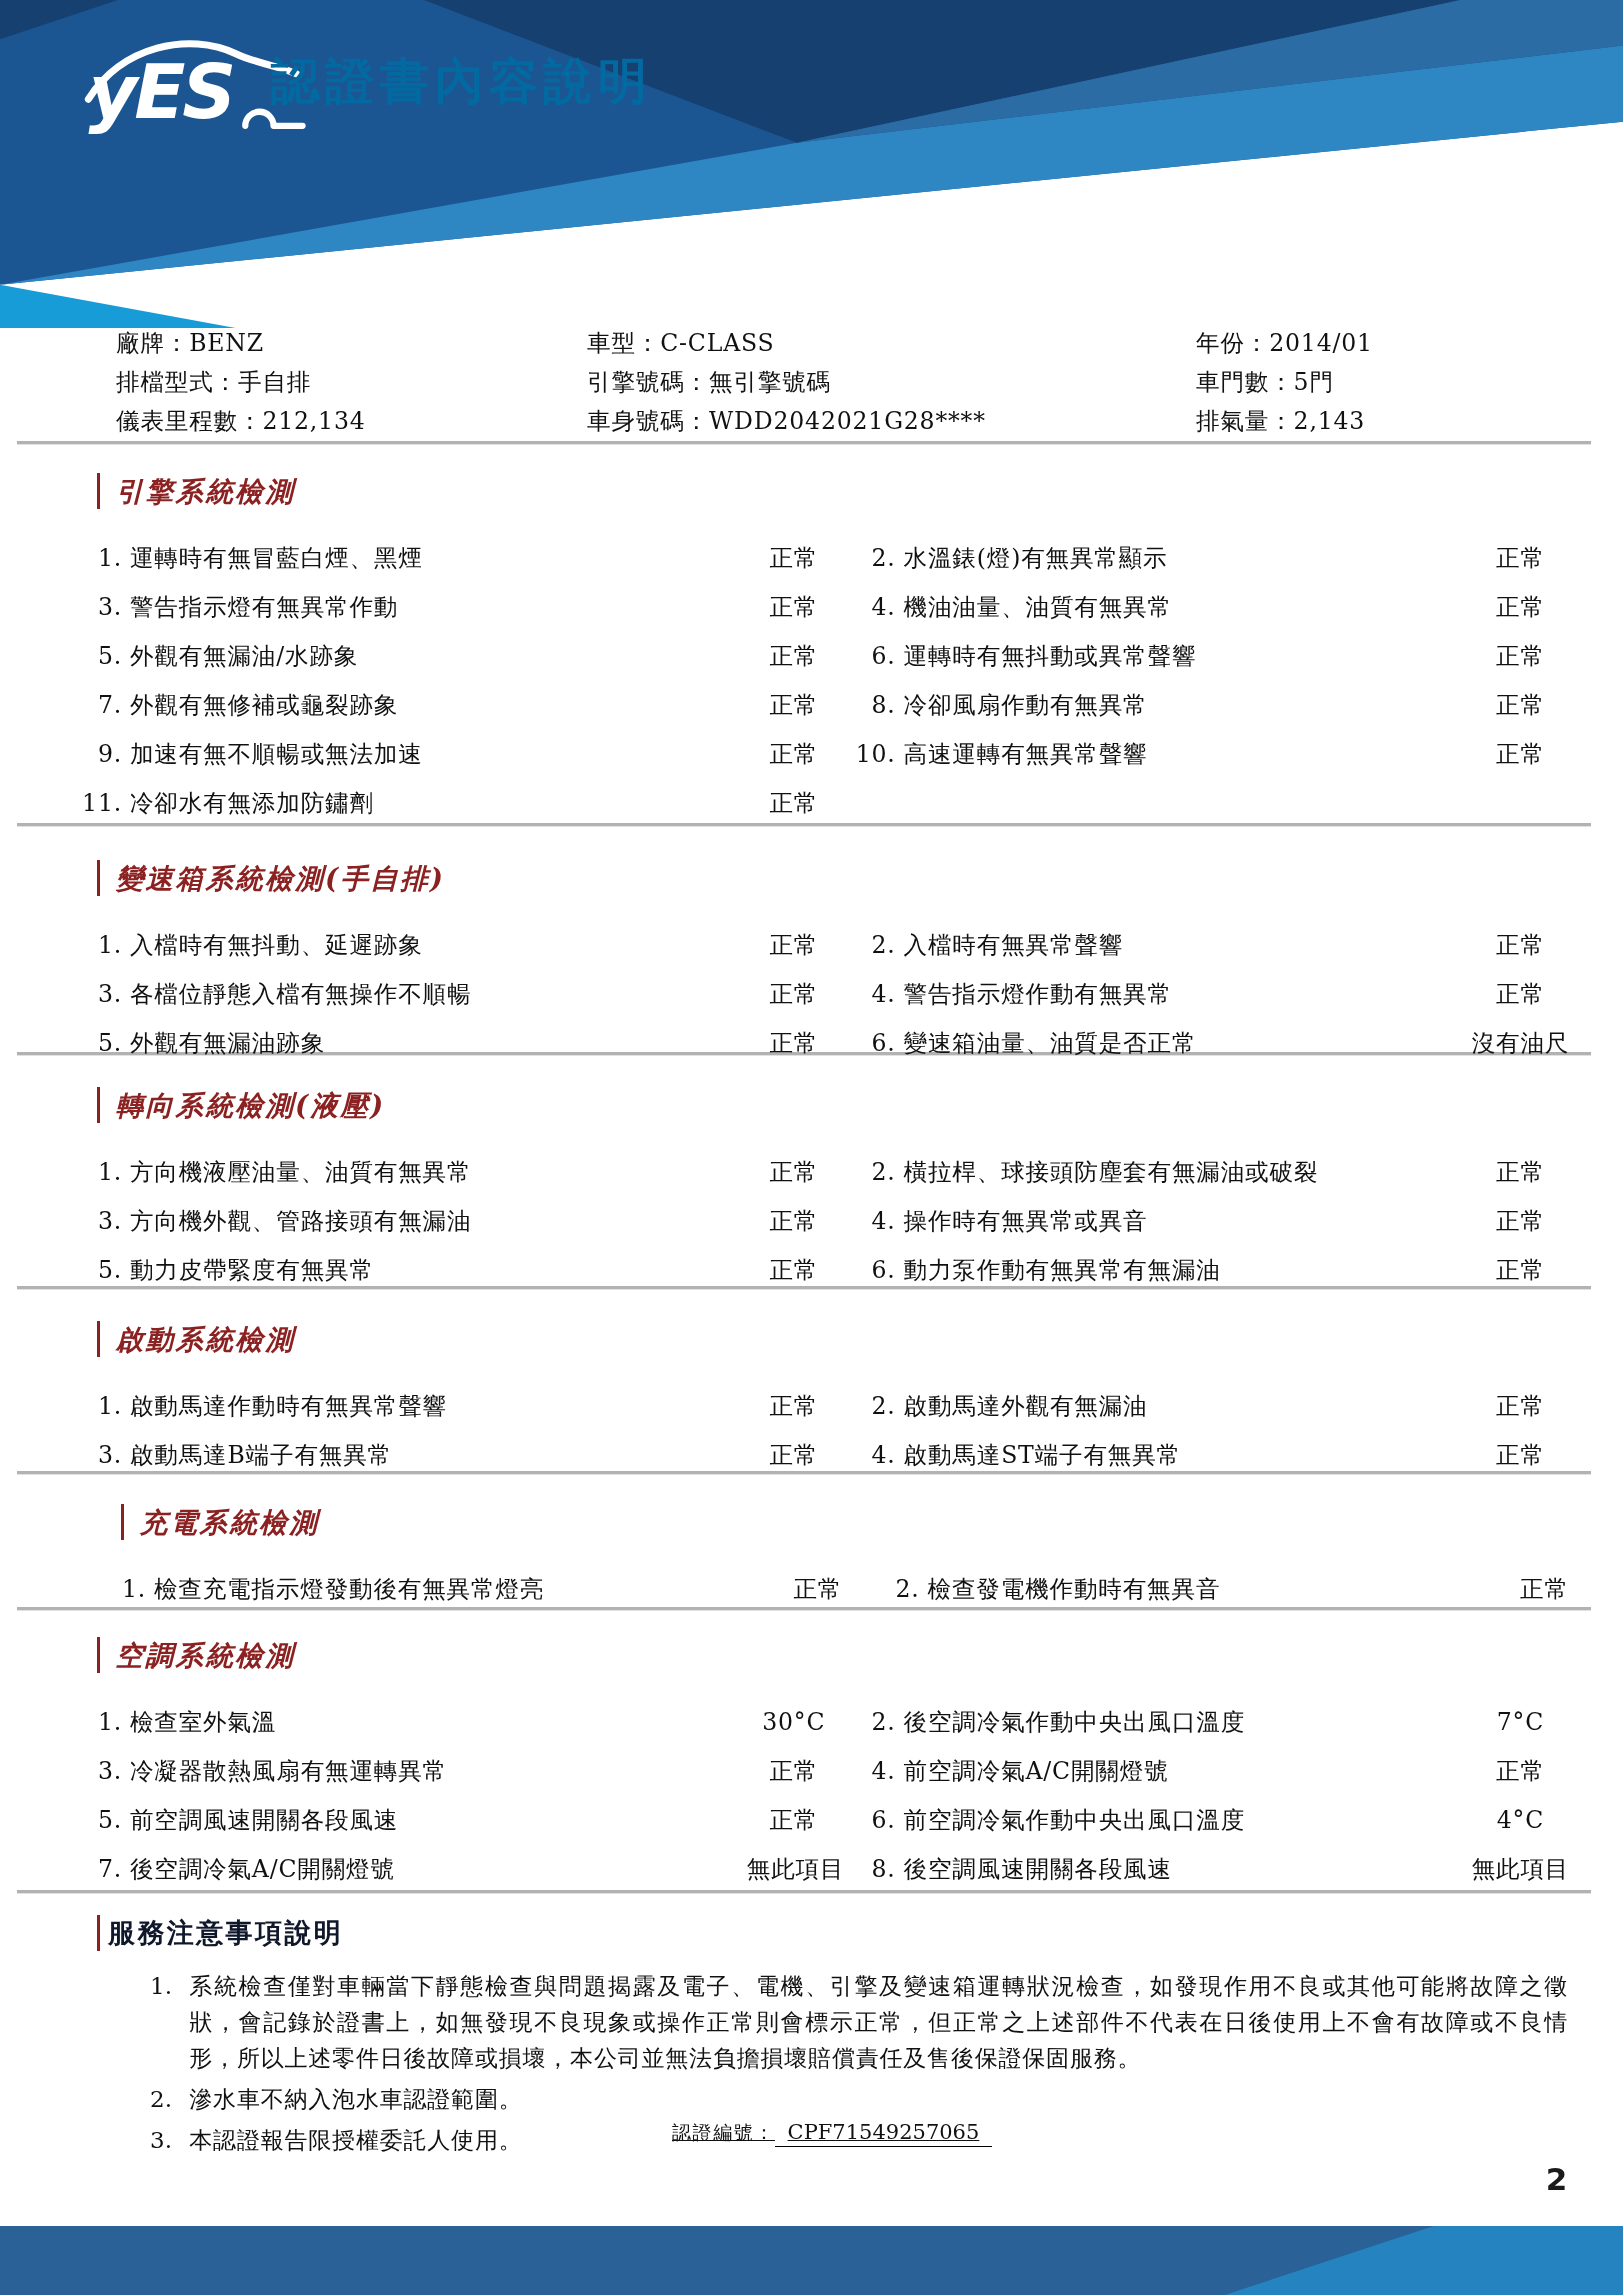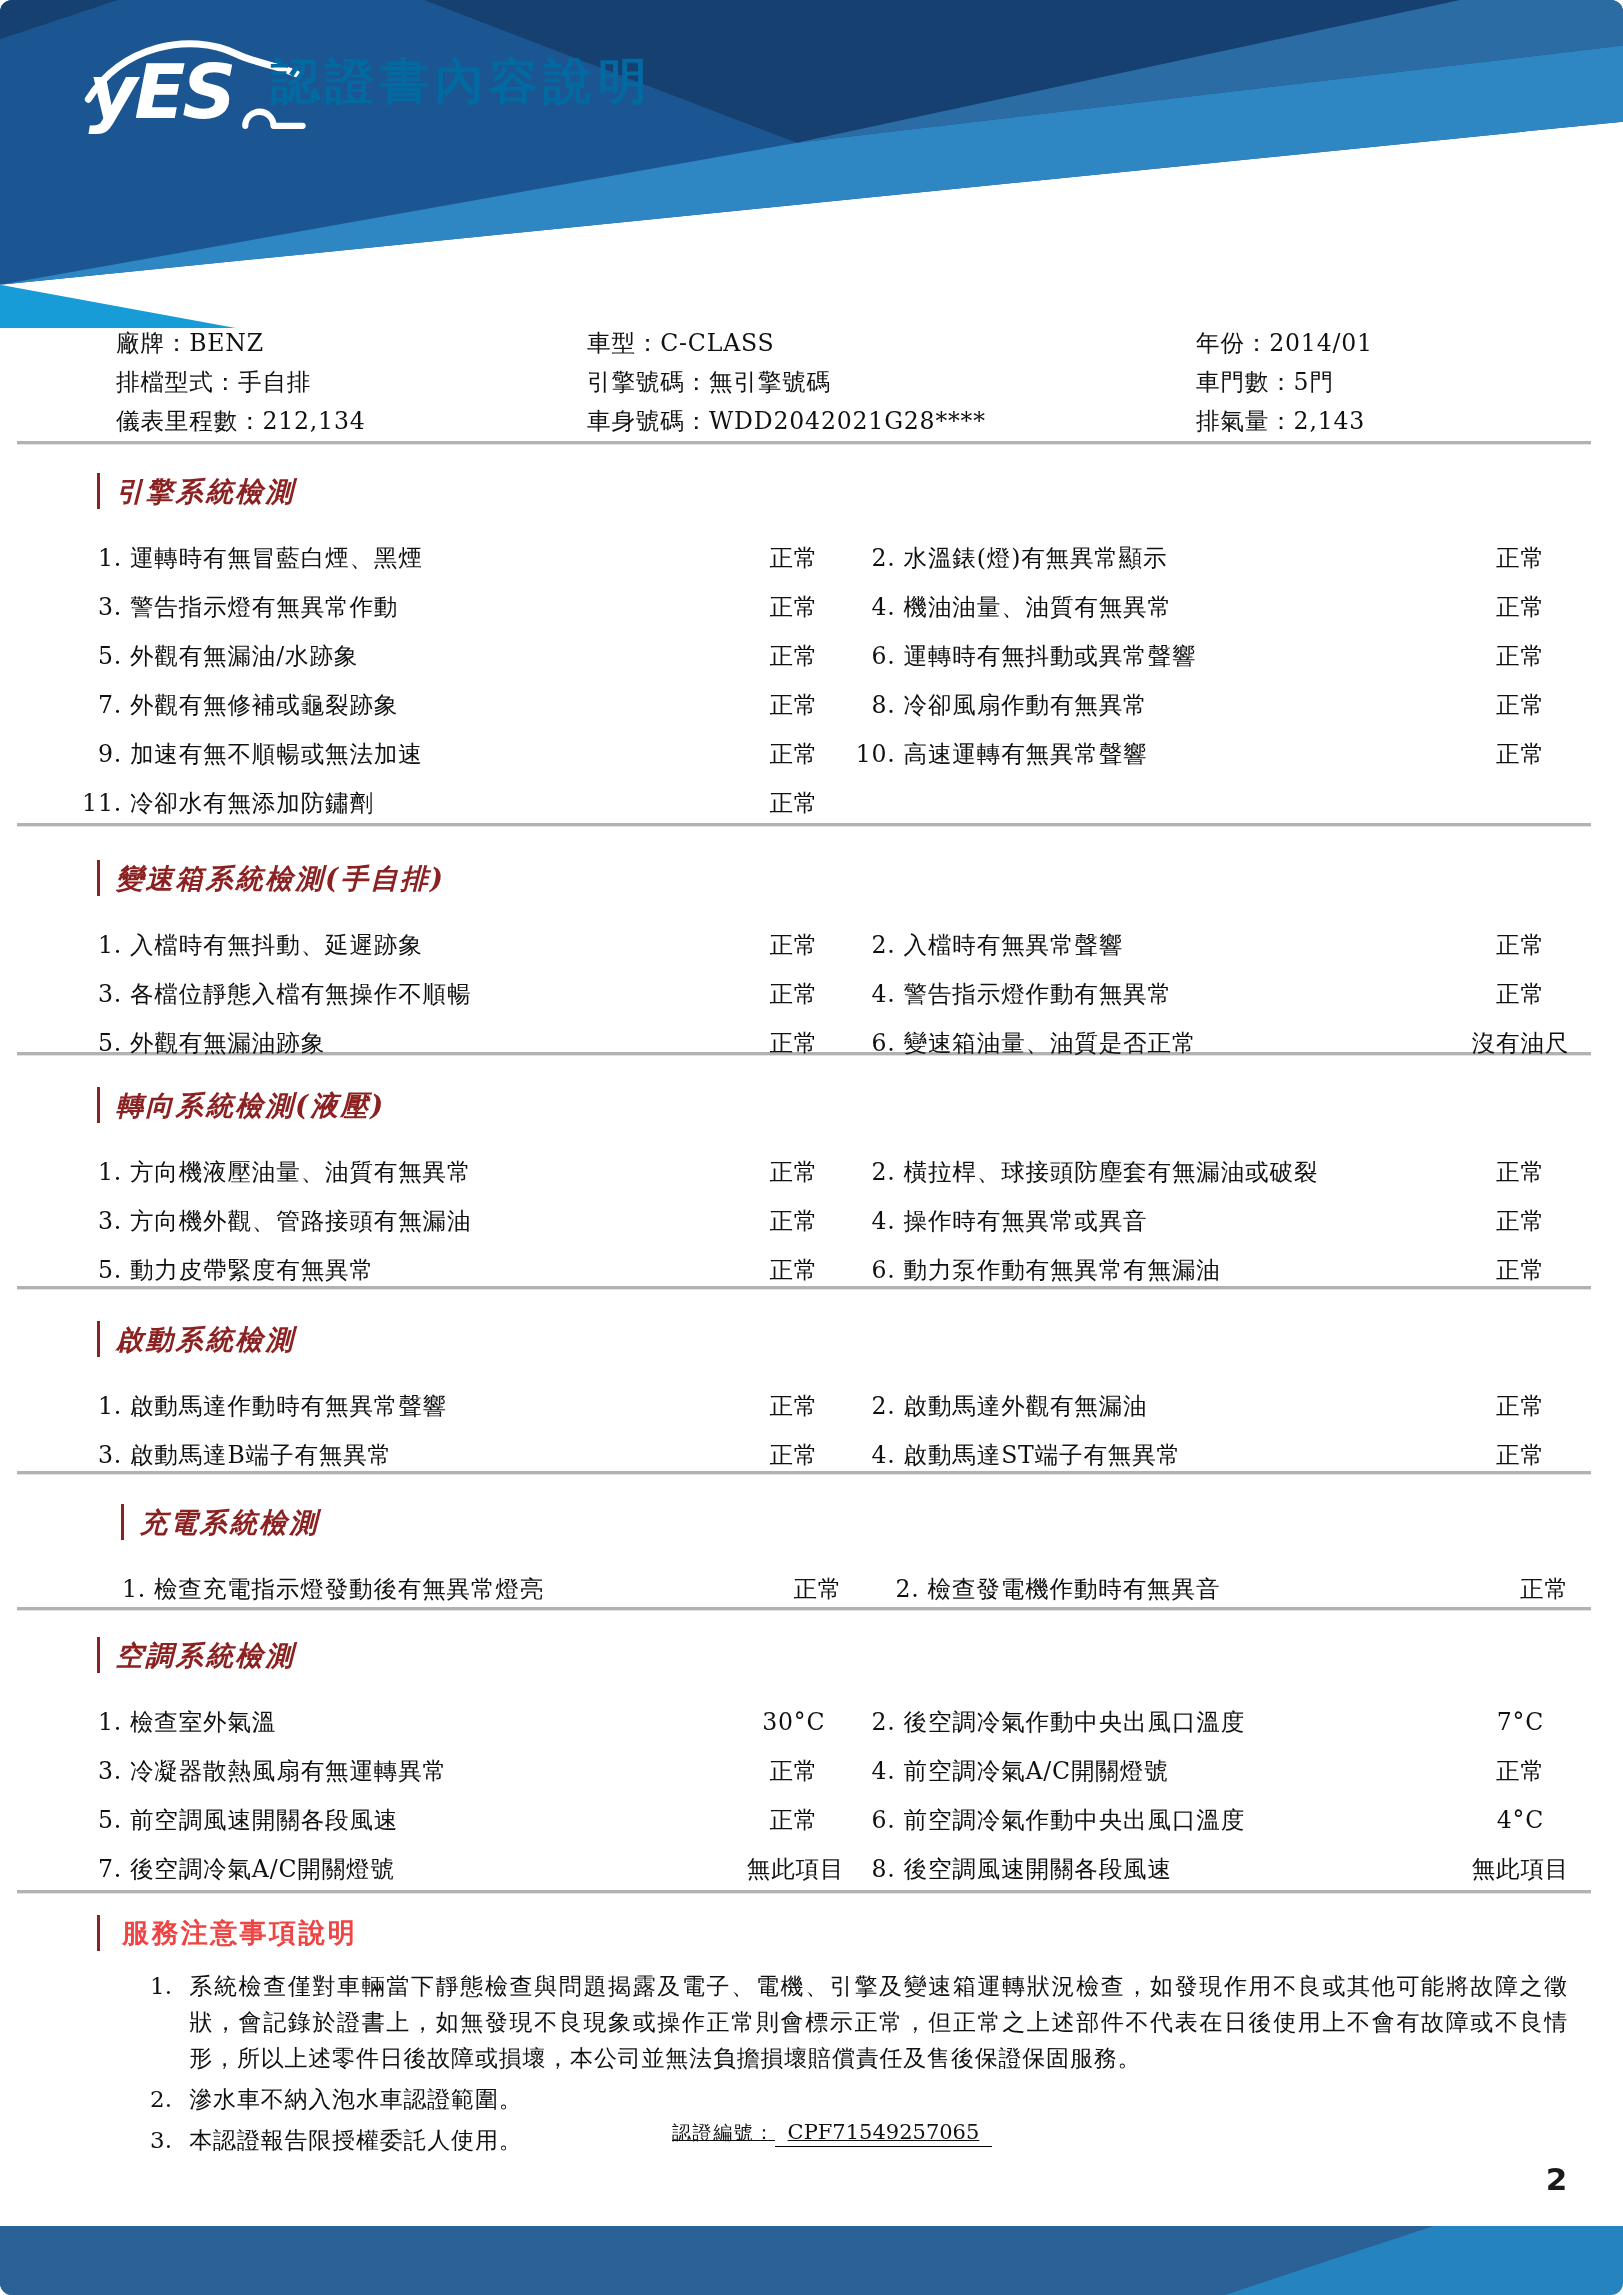--- a/index.html
+++ b/index.html
@@ -1,17 +1,17 @@
 <!DOCTYPE html>
 <html style="font-size:12.6px"><head>
 <meta charset="utf-8">
 <style>
   html,body { margin:0; padding:0; background:#ffffff; }
   body { font-family:"DejaVu Serif","Liberation Serif",serif; color:#111; }
-  .page { position:relative; width:1623px; height:2295px; background:#ffffff; overflow:hidden;border-radius:12px; }
+  .page { position:relative; width:1623px; height:2295px; background:#ffffff; overflow:hidden; }
 
   
   .hdr { position:absolute; left:0; top:0; width:1623px; height:339px; }
   .hdr svg { display:block; }
   .logo-box { position:absolute; left:79px; top:33px; width:251px; height:126px; }
   .logo-text { position:absolute; left:9.4px; top:22px;
     font-family:"DejaVu Sans","Liberation Sans",sans-serif;
     font-style:italic; font-weight:bold; font-size:75px; line-height:75px;
     color:#ffffff; letter-spacing:-3.1px; }
   .logo-car { position:absolute; left:0; top:-11px; }
@@ -42,22 +42,22 @@
   .rows { margin-top:35px; }
   .row { display:grid; padding-left:69px; box-sizing:border-box; column-gap:7.9px;
     grid-template-columns:53px 609px 94px 47px 542px 134px;
     height:49px; align-items:start; }
   .cell { font-size:23.6px; line-height:28px; letter-spacing:0.8px; white-space:nowrap; }
   .num { text-align:right; }
   .res { text-align:center; }
 
   
   .notes { position:absolute; left:0; top:1915px; width:1623px; }
-  .notes-title { margin:0 0 0 97px; border-left:3.9px solid #8B2121; padding-left:22px;
-    font-size:27px; line-height:36px; font-weight:600; color:#ef4444; letter-spacing:2.4px; }
+  .notes-title { margin:0 0 0 97px; border-left:3.9px solid #8B2121; padding-left:8px;
+    font-size:27px; line-height:36px; font-weight:600; color:#0f172a; letter-spacing:2.4px; }
   .note-items { margin-top:17.3px; }
   .note { display:grid; grid-template-columns:38px auto; column-gap:17.3px;
     padding-left:134px; padding-right:55px; box-sizing:border-box; margin-bottom:4.7px; }
   .note .num { font-size:23px; line-height:36px; }
   .note .txt { font-size:23px; line-height:36px; letter-spacing:0.8px; text-align:justify; }
 
   .cert { position:absolute; left:672px; top:2120px; white-space:nowrap;text-decoration:underline; }
   .cert-label { font-size:19px; letter-spacing:1.6px; }
   .cert-no { font-size:21px; font-family:"DejaVu Serif","Liberation Serif",serif;
     border-bottom:1.6px solid #000; padding:0 12.6px 1.6px 12.6px; }

